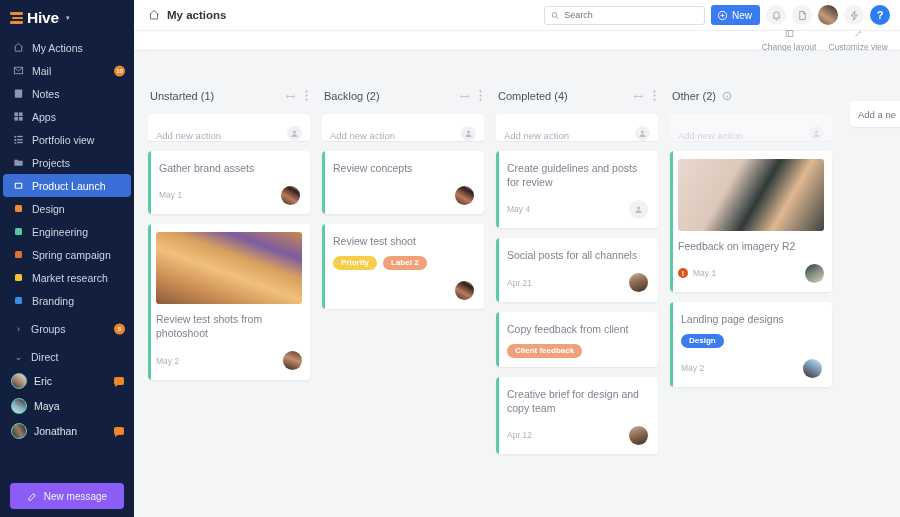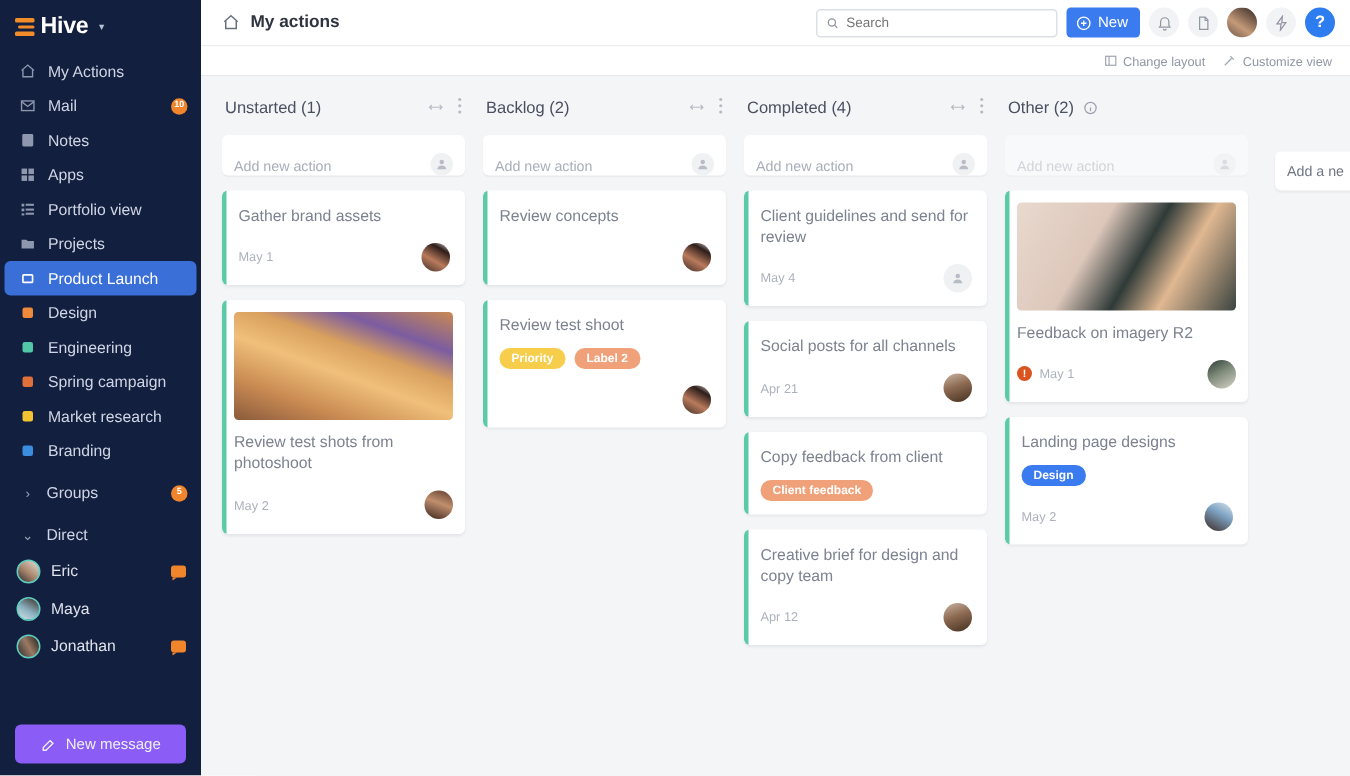--- a/index.html
+++ b/index.html
@@ -107,28 +107,28 @@
     width:20px; height:20px; border-radius:50%; background:#f2f3f5;
     display:flex; align-items:center; justify-content:center; color:#8b919e;
   }
   .ico-btn.avatar{ background-size:cover; }
   .ico-btn.help{ background:#2e7df0; color:#fff; font-size:11px; font-weight:bold;}
   .subbar{
     height:20px; background:#fff; display:flex; align-items:center;
     justify-content:flex-end; padding-right:12px; gap:12px; flex:0 0 20px;
     border-bottom:1px solid #e8e9ed;
   }
-  .subbar-item{ display:flex; align-items:center; gap:4px; font-size:8.5px; color:#9096a3;}
+  .subbar-item{ display:flex; align-items:center; gap:4px; font-size:8.5px; color:#9096a3;flex-direction:column;}
 
   
   .board{
     flex:1; position:relative; overflow:hidden; background:#f4f5f7;
     padding:12px 0 0 14px; display:flex; gap:12px;
   }
-  .col{ width:162px; flex:0 0 162px; }
+  .col{ width:162px; flex:0 0 162px;margin-top:24px; }
   .col.faded{ opacity:1; }
   .col-head{
     display:flex; align-items:center; height:18px; padding:0 2px 0 2px;
     margin-bottom:9px;
   }
   .col-title{ font-size:11px; color:#4a5060; }
   .col-actions{ margin-left:auto; display:flex; align-items:center; gap:9px; color:#b6bac4;}
   .info-ico{ margin-left:6px; color:#9aa0ad; display:inline-flex;}
   .add-row{
     height:27px; background:#fff; border-radius:4px;
@@ -507,21 +507,21 @@
           <div class="add-row">
             <span>Add new action</span>
             <span class="pers">
               <svg width="9" height="9" viewBox="0 0 24 24" fill="currentColor">
                 <circle cx="12" cy="8" r="4"></circle>
                 <path d="M4 21c0-4.4 3.6-7 8-7s8 2.6 8 7z"></path>
               </svg>
             </span>
           </div>
           <div class="card">
-            <div class="card-title">Client guidelines and send for review</div>
+            <div class="card-title">Create guidelines and posts for review</div>
             <div class="card-foot">
               <span class="card-date">May 4</span>
               <span class="av placeholder">
                 <svg width="9" height="9" viewBox="0 0 24 24" fill="currentColor">
                   <circle cx="12" cy="8" r="4"></circle>
                   <path d="M4 21c0-4.4 3.6-7 8-7s8 2.6 8 7z"></path>
                 </svg>
               </span>
             </div>
           </div>

